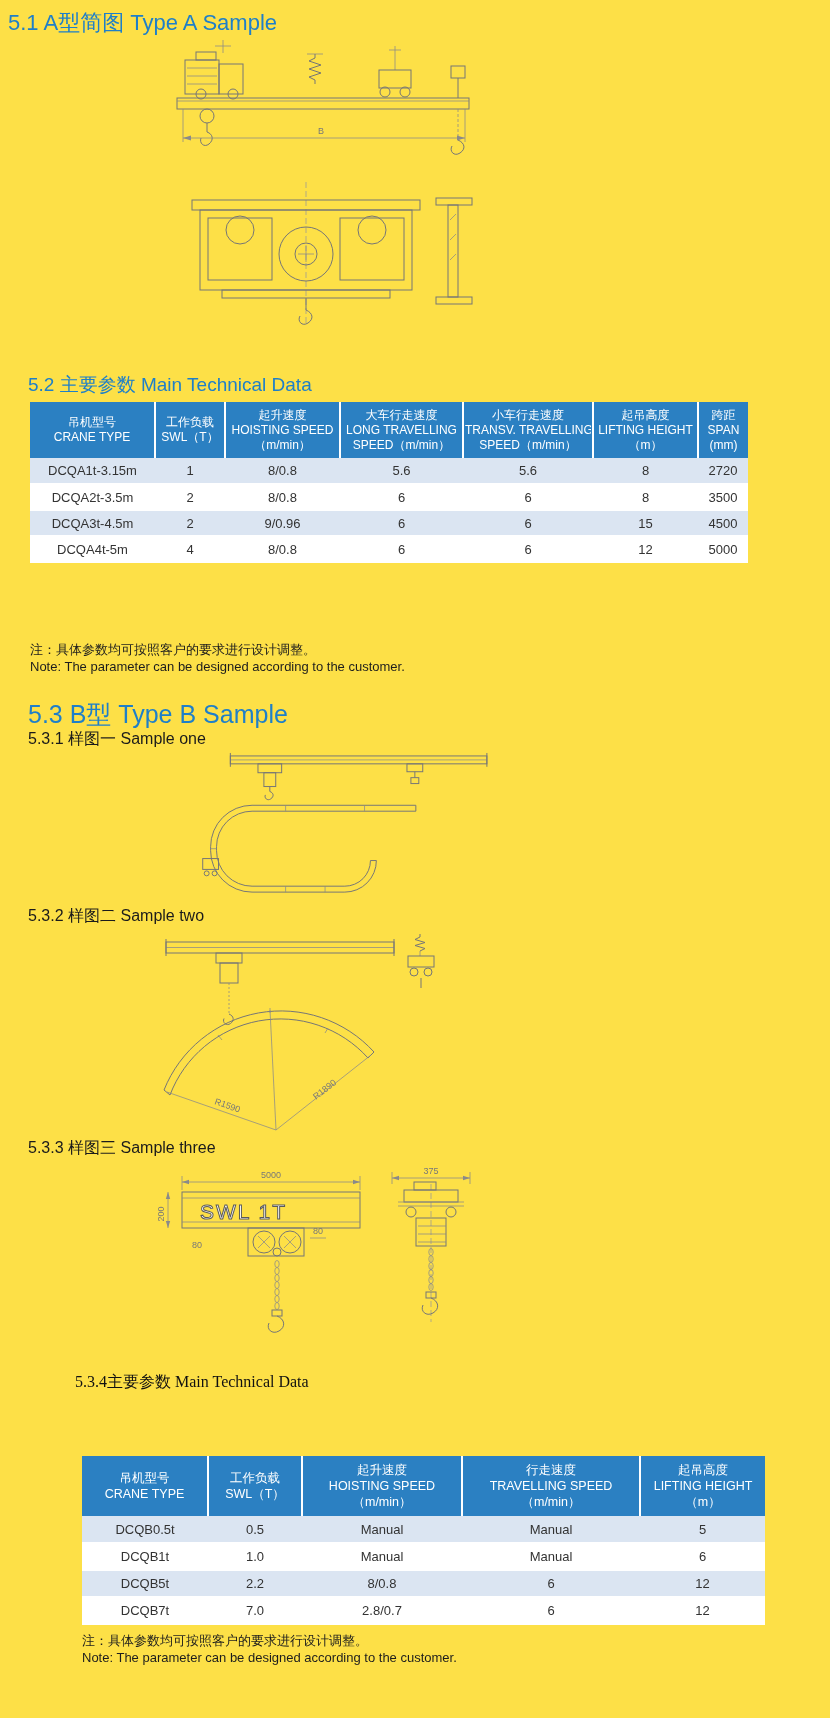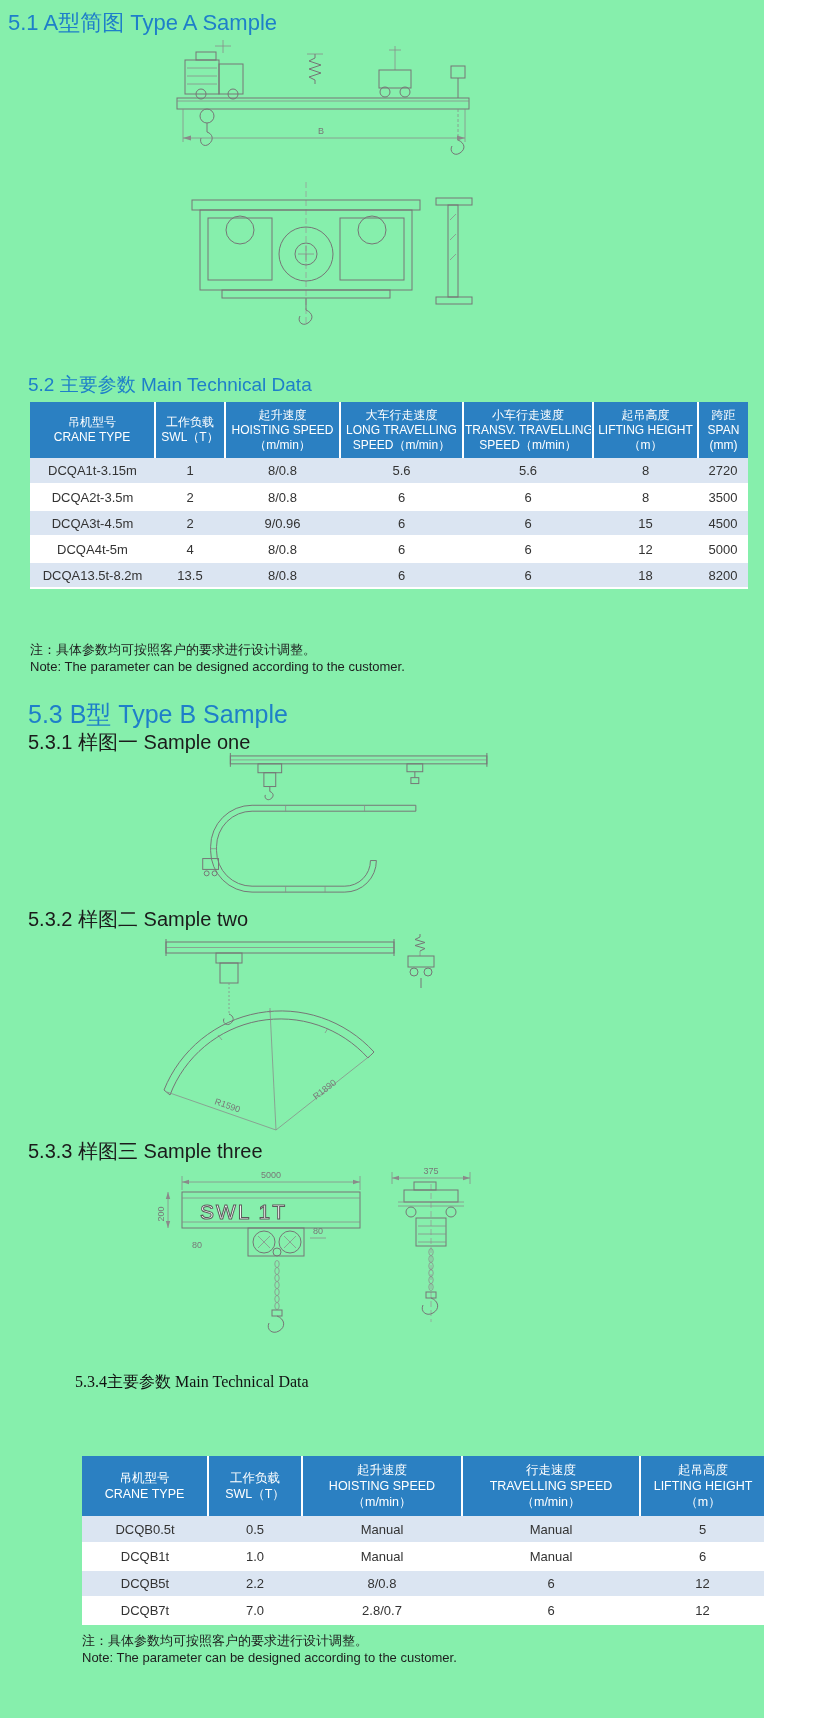--- a/index.html
+++ b/index.html
@@ -1,24 +1,24 @@
 <!DOCTYPE html>
 <html><head>
 <meta charset="utf-8">
 <style>
   *{margin:0;padding:0;box-sizing:border-box}
   html,body{background:#fff}
   body{font-family:"Liberation Sans",sans-serif}
-  .page{position:relative;width:764px;height:1718px;background:#86efac;overflow:hidden}
+  .page{position:relative;width:830px;height:1718px;background:#fde047;overflow:hidden}
   .abs{position:absolute}
   .title-blue{color:#1e7fc9;font-weight:400}
   .t51{left:8px;top:8px;font-size:22px}
   .t52{left:28px;top:372px;font-size:19px}
   .t53{left:28px;top:698px;font-size:25px}
-  .sub-label{color:#1b1b1b;font-size:20px}
+  .sub-label{color:#1b1b1b;font-size:16px}
   .t531{left:28px;top:729px}
   .t532{left:28px;top:906px}
   .t533{left:28px;top:1138px}
   .t534{left:75px;top:1372px;font-family:"Liberation Serif",serif;font-size:16px;color:#111;font-weight:400}
   table.dtable{position:absolute;border-collapse:collapse;table-layout:fixed}
   .t1{left:30px;top:402px;width:718px}
   .t2{left:82px;top:1456px;width:683px}
   .dtable thead th{background:#2b80c2;color:#fff;font-weight:normal;border-right:2px solid #fff;vertical-align:middle;padding:3px 1px}
   .dtable thead th:last-child{border-right:none}
   .dtable thead th div{font-size:12px;line-height:15px;text-align:center;white-space:nowrap;overflow:hidden}
@@ -206,29 +206,20 @@
         </tr>
         <tr>
           <td>DCQA4t-5m</td>
           <td>4</td>
           <td>8/0.8</td>
           <td>6</td>
           <td>6</td>
           <td>12</td>
           <td>5000</td>
         </tr>
-        <tr>
-          <td>DCQA13.5t-8.2m</td>
-          <td>13.5</td>
-          <td>8/0.8</td>
-          <td>6</td>
-          <td>6</td>
-          <td>18</td>
-          <td>8200</td>
-        </tr>
       </tbody>
   </table>
 
   <div class="note" style="left:30px;top:641px">注：具体参数均可按照客户的要求进行设计调整。</div>
   <div class="note" style="left:30px;top:659px">Note: The parameter can be designed according to the customer.</div>
 
   <div class="abs title-blue t53">5.3 B型 Type B Sample</div>
   <div class="abs sub-label t531">5.3.1 样图一 Sample one</div>
 
   <svg class="drawing" style="left:165px;top:752px" width="330" height="148" viewBox="0 0 330 150">

